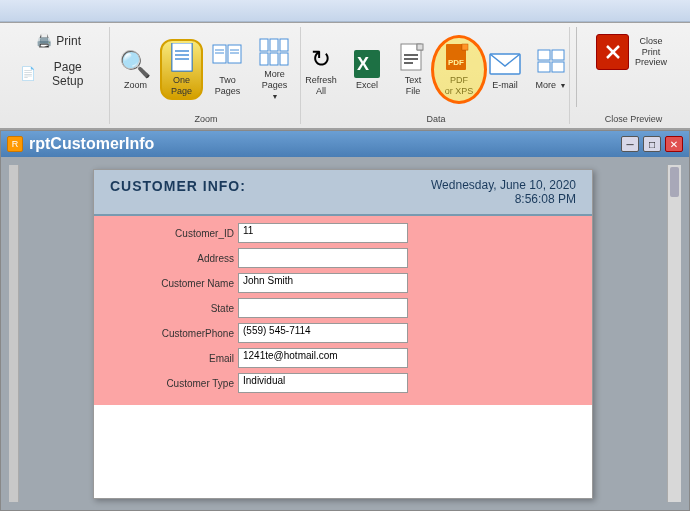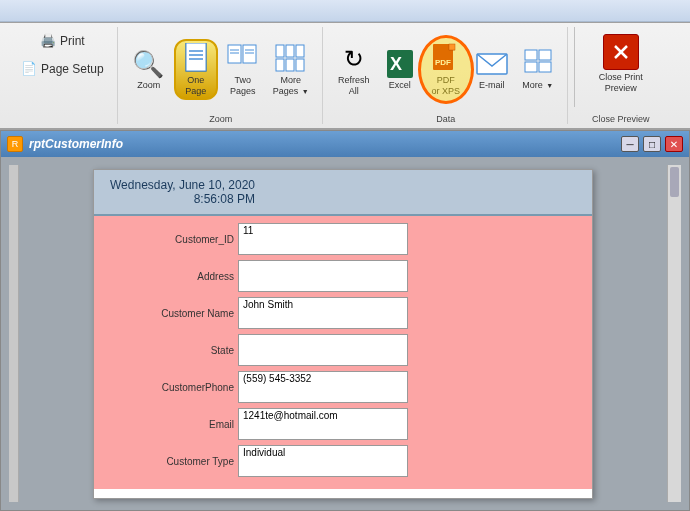--- a/index.html
+++ b/index.html
@@ -22,41 +22,41 @@
     .ribbon-divider { width: 1px; background: #c0c0c0; height: 80px; margin: 0 4px; }
 
     
     .pdf-highlight { position: relative; }
     .pdf-highlight-ring { position: absolute; top: -6px; left: -8px; right: -8px; bottom: -6px; border: 3px solid #ff6600; border-radius: 50%; background: rgba(255, 220, 0, 0.4); pointer-events: none; z-index: 10; }
 
     
     .doc-window { background: #f0f0f0; margin: 0; border: 1px solid #888; height: 381px; display: flex; flex-direction: column; }
     .doc-titlebar { background: linear-gradient(to bottom, #6b9fd4, #4a7eb5); height: 26px; display: flex; align-items: center; padding: 0 6px; gap: 6px; }
     .doc-title-icon { width: 16px; height: 16px; background: #ff9900; border: 1px solid #cc7700; border-radius: 2px; font-size: 9px; display: flex; align-items: center; justify-content: center; color: white; }
-    .doc-title-text { color: white; font-size: 12px; font-weight: bold; flex: 1; font-style: italic; }
+    .doc-title-text { color: white; font-size: 16px; font-weight: bold; flex: 1; }
     .doc-window-btns { display: flex; gap: 4px; }
     .doc-win-btn { width: 18px; height: 16px; border: 1px solid #555; border-radius: 2px; display: flex; align-items: center; justify-content: center; font-size: 10px; cursor: pointer; background: #d8d8e8; }
     .doc-win-btn.close-btn { background: #e05050; color: white; border-color: #990000; }
 
     
     .doc-content { flex: 1; display: flex; background: #a0a8b0; padding: 8px; overflow: hidden; }
     .doc-scroll-left { width: 10px; background: #c8c8c8; border-right: 1px solid #aaa; display: flex; flex-direction: column; }
     .page-area { flex: 1; display: flex; justify-content: center; padding: 4px; }
     .report-page { background: white; border: 1px solid #999; box-shadow: 2px 2px 6px rgba(0,0,0,0.3); width: 500px; min-height: 330px; padding: 0; position: relative; }
 
     
     .report-header { background: #b8c8d8; padding: 8px 16px; display: flex; justify-content: space-between; align-items: flex-start; border-bottom: 2px solid #789ab0; }
     .report-title { color: #1a3a5c; font-size: 14px; font-weight: bold; letter-spacing: 1px; }
     .report-date { color: #1a3a5c; font-size: 12px; text-align: right; }
 
     
     .report-body { padding: 7px 20px; background: #fca5a5; }
     .report-row { display: flex; margin-bottom: 5px; align-items: center; }
     .report-label { text-align: right; color: #333; font-size: 10px; width: 120px; min-width: 120px; margin-right: 4px; }
-    .report-value { border: 1px solid #999; background: white; font-size: 10px; padding: 1px 4px; min-width: 170px; height: 32px; color: #000; }
+    .report-value { border: 1px solid #999; background: white; font-size: 10px; padding: 1px 4px; min-width: 170px; height: 20px; color: #000; }
 
     .scrollbar-v { width: 14px; background: #d8d8d8; border-left: 1px solid #aaa; display: flex; flex-direction: column; }
     .scroll-thumb { background: #a8a8b8; margin: 2px; height: 30px; border-radius: 2px; }
 
     
     .dropdown-arrow { font-size: 7px; margin-left: 1px; }
   </style>
 </head>
 <body>
 
@@ -134,20 +134,33 @@
         </div>
         <div class="ribbon-btn">
           <div class="ribbon-btn-icon">
             <svg width="30" height="32" viewBox="0 0 30 32">
               <rect x="2" y="2" width="26" height="28" fill="#1d7044" rx="2"></rect>
               <text x="5" y="22" font-size="18" fill="white" font-weight="bold">X</text>
             </svg>
           </div>
           <span class="ribbon-btn-label">Excel</span>
         </div>
+        <div class="ribbon-btn">
+          <div class="ribbon-btn-icon">
+            <svg width="28" height="32" viewBox="0 0 28 32">
+              <rect x="2" y="1" width="20" height="26" fill="white" stroke="#888" stroke-width="1"></rect>
+              <polygon points="18,1 24,7 18,7" fill="#ddd" stroke="#888" stroke-width="1"></polygon>
+              <rect x="18" y="1" width="6" height="6" fill="#ddd" stroke="#888" stroke-width="1"></rect>
+              <line x1="5" y1="12" x2="19" y2="12" stroke="#333" stroke-width="1.5"></line>
+              <line x1="5" y1="16" x2="19" y2="16" stroke="#333" stroke-width="1.5"></line>
+              <line x1="5" y1="20" x2="14" y2="20" stroke="#333" stroke-width="1.5"></line>
+            </svg>
+          </div>
+          <span class="ribbon-btn-label">Text<br>File</span>
+        </div>
 
         <div class="ribbon-btn pdf-highlight" style="position:relative">
           <div class="pdf-highlight-ring"></div>
           <div class="ribbon-btn-icon">
             <svg width="30" height="32" viewBox="0 0 30 32">
               <rect x="2" y="1" width="20" height="26" fill="#cc2200" rx="1"></rect>
               <polygon points="18,1 24,7 18,7" fill="#ff6644" stroke="#990000" stroke-width="0.5"></polygon>
               <rect x="18" y="1" width="6" height="6" fill="#ff6644" stroke="#990000" stroke-width="0.5"></rect>
               <text x="4" y="22" font-size="8" fill="white" font-weight="bold">PDF</text>
             </svg>
@@ -175,21 +188,21 @@
           </div>
           <span class="ribbon-btn-label">More <span class="dropdown-arrow">▼</span></span>
         </div>
       </div>
       <span class="ribbon-group-label">Data</span>
     </div>
 
     <div class="ribbon-divider"></div>
 
     <div class="ribbon-group" style="border-right:none; min-width:80px">
-      <div class="ribbon-btn" style="flex-direction:column; align-items:center; gap:2px; margin-top:4px">
+      <div class="ribbon-btn" style="flex-direction:row; align-items:center; gap:2px; margin-top:4px">
         <div style="width:36px;height:36px;background:#cc2200;border:1px solid #990000;border-radius:3px;display:flex;align-items:center;justify-content:center;">
           <svg width="20" height="20" viewBox="0 0 20 20">
             <line x1="4" y1="4" x2="16" y2="16" stroke="white" stroke-width="2.5"></line>
             <line x1="16" y1="4" x2="4" y2="16" stroke="white" stroke-width="2.5"></line>
           </svg>
         </div>
         <span class="ribbon-btn-label" style="font-size:9px; text-align:center;">Close Print<br>Preview</span>
       </div>
       <span class="ribbon-group-label">Close Preview</span>
     </div>
@@ -207,20 +220,21 @@
       <div class="doc-win-btn close-btn">✕</div>
     </div>
   </div>
 
   <div class="doc-content">
     <div class="doc-scroll-left"></div>
     <div class="page-area">
       <div class="report-page">
 
         <div class="report-header">
+          <div class="report-title">CUSTOMER INFO:</div>
           <div class="report-date">
             <div>Wednesday, June 10, 2020</div>
             <div>8:56:08 PM</div>
           </div>
         </div>
 
         <div class="report-body" id="report-body">
         <div class="report-row">
               <div class="report-label">Customer_ID</div>
               <div class="report-value">11</div>
@@ -232,21 +246,21 @@
             <div class="report-row">
               <div class="report-label">Customer Name</div>
               <div class="report-value">John Smith</div>
             </div>
             <div class="report-row">
               <div class="report-label">State</div>
               <div class="report-value"></div>
             </div>
             <div class="report-row">
               <div class="report-label">CustomerPhone</div>
-              <div class="report-value">(559) 545-3352</div>
+              <div class="report-value">(559) 545-7114</div>
             </div>
             <div class="report-row">
               <div class="report-label">Email</div>
               <div class="report-value">1241te@hotmail.com</div>
             </div>
             <div class="report-row">
               <div class="report-label">Customer Type</div>
               <div class="report-value">Individual</div>
             </div>
           </div>

